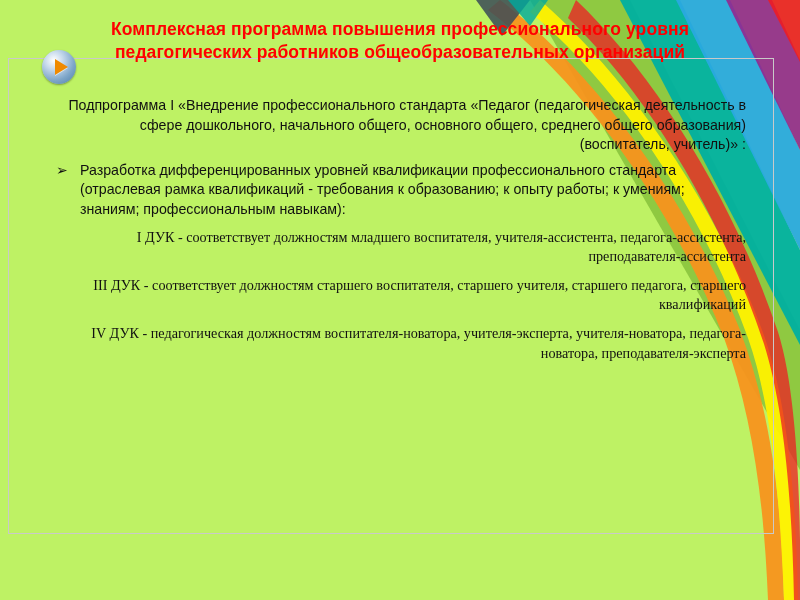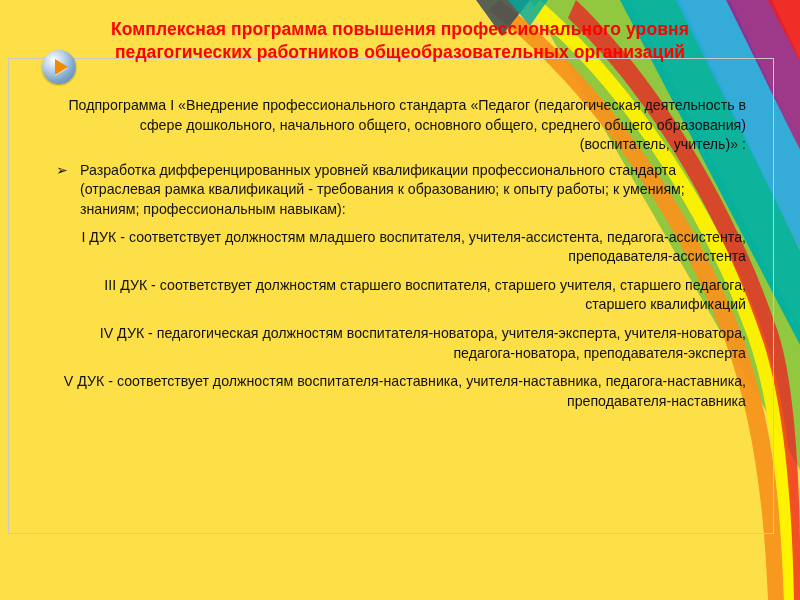--- a/index.html
+++ b/index.html
@@ -10,21 +10,21 @@
     width: 800px;
     height: 600px;
     background: #ffffff;
     font-family: "Liberation Sans", sans-serif;
     overflow: hidden;
   }
   .slide {
     position: relative;
     width: 800px;
     height: 600px;
-    background: #fde047;
+    background: #bef264;
     overflow: hidden;
   }
   
   .ribbons {
     position: absolute;
     top: 0;
     right: 0;
     width: 420px;
     height: 600px;
     pointer-events: none;
@@ -97,20 +97,21 @@
   .para.hang {
     padding-left: 36px;
     text-indent: -36px;
   }
   .para.hang-duk {
     padding-left: 28px;
     text-indent: -28px;
   }
   .para.spaced {
     margin-bottom: 9px;
+    font-family: Liberation Serif, serif;
   }
   .bullet-row {
     position: relative;
     margin: 4px 0 8px 0;
     padding-left: 34px;
   }
   .bullet-row .marker {
     position: absolute;
     left: 10px;
     top: 0px;
@@ -157,17 +158,16 @@
     <p class="para hang">Подпрограмма I «Внедрение профессионального стандарта «Педагог (педагогическая деятельность в сфере дошкольного, начального общего, основного общего, среднего общего образования) (воспитатель, учитель)» :</p>
 
     <div class="bullet-row">
       <span class="marker">➢</span>
       <span class="btext">Разработка дифференцированных уровней квалификации профессионального стандарта (отраслевая рамка квалификаций - требования к образованию; к опыту работы;  к умениям; знаниям; профессиональным навыкам):</span>
     </div>
 
     <p class="para hang-duk spaced">I ДУК - соответствует должностям младшего воспитателя, учителя-ассистента, педагога-ассистента, преподавателя-ассистента</p>
     <p class="para hang-duk spaced">III ДУК - соответствует должностям старшего воспитателя, старшего учителя, старшего педагога, старшего квалификаций</p>
     <p class="para hang-duk spaced">IV ДУК - педагогическая должностям воспитателя-новатора, учителя-эксперта, учителя-новатора, педагога-новатора, преподавателя-эксперта</p>
-    <p class="para hang-duk spaced">V ДУК - соответствует должностям воспитателя-наставника, учителя-наставника, педагога-наставника, преподавателя-наставника</p>
 
   </div>
 
 </div>
 
 </body></html>

